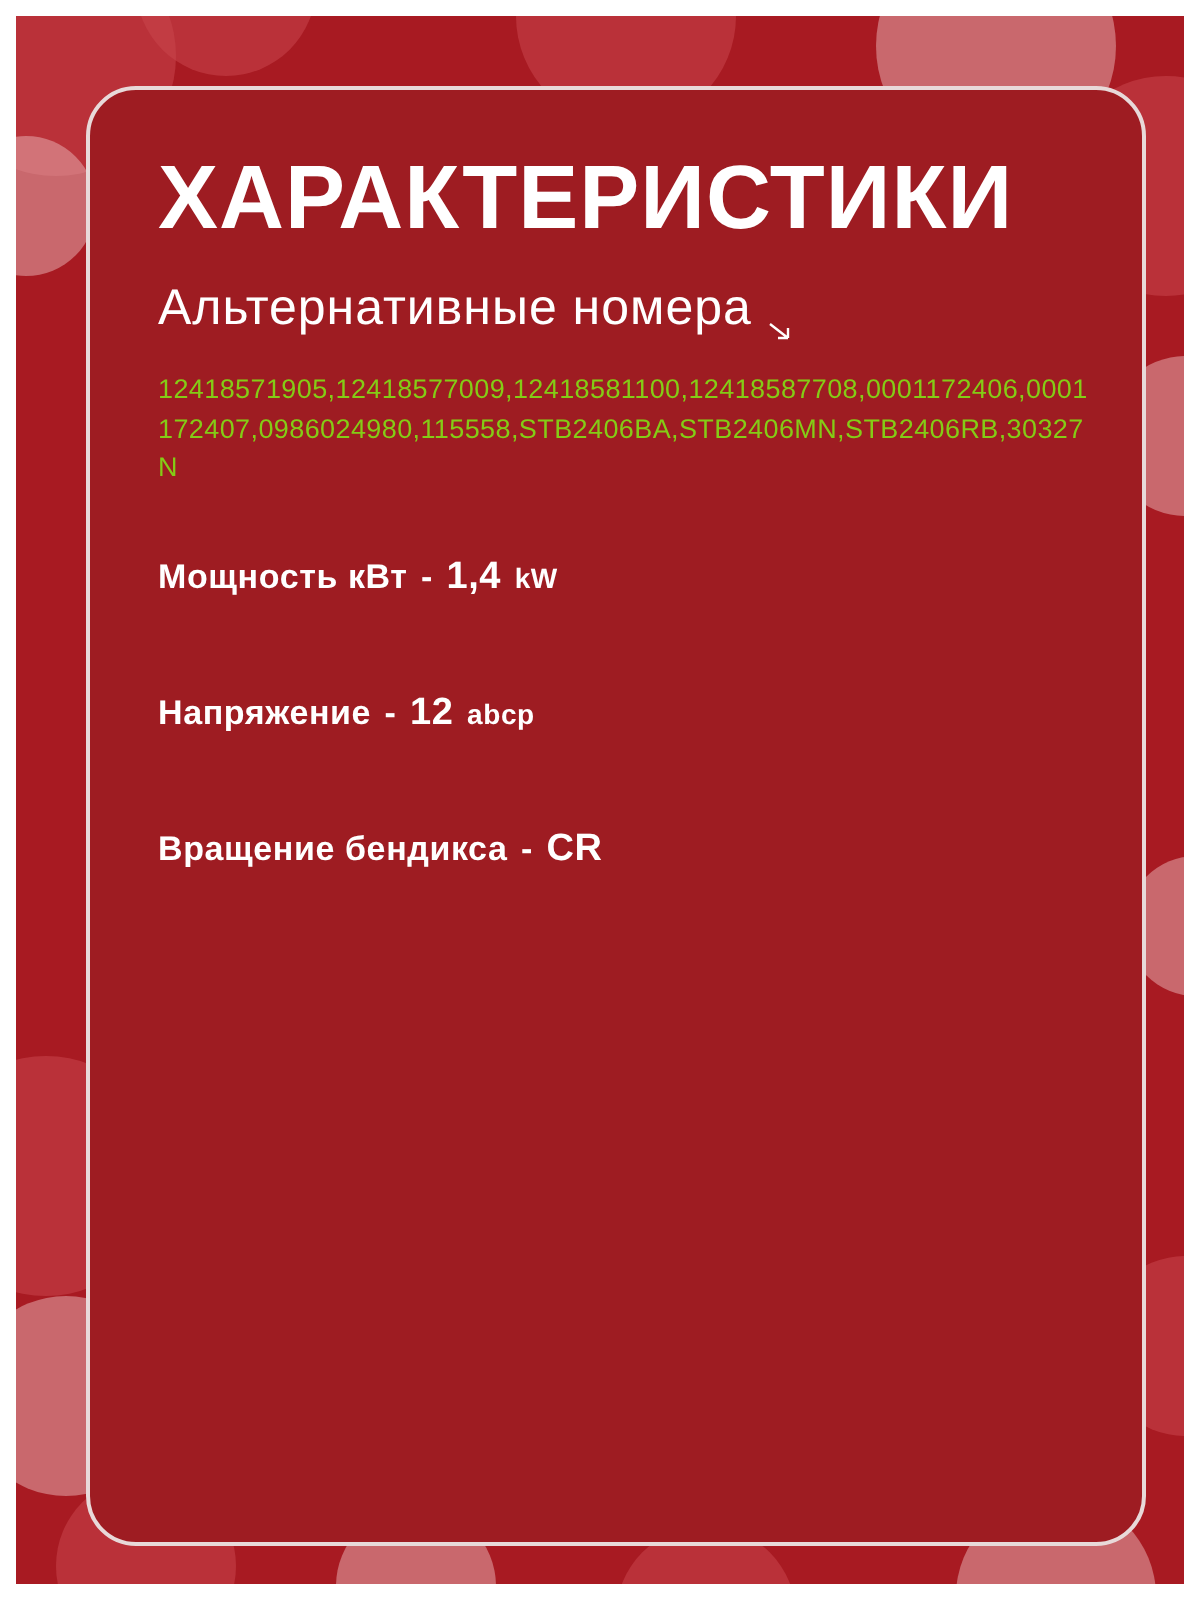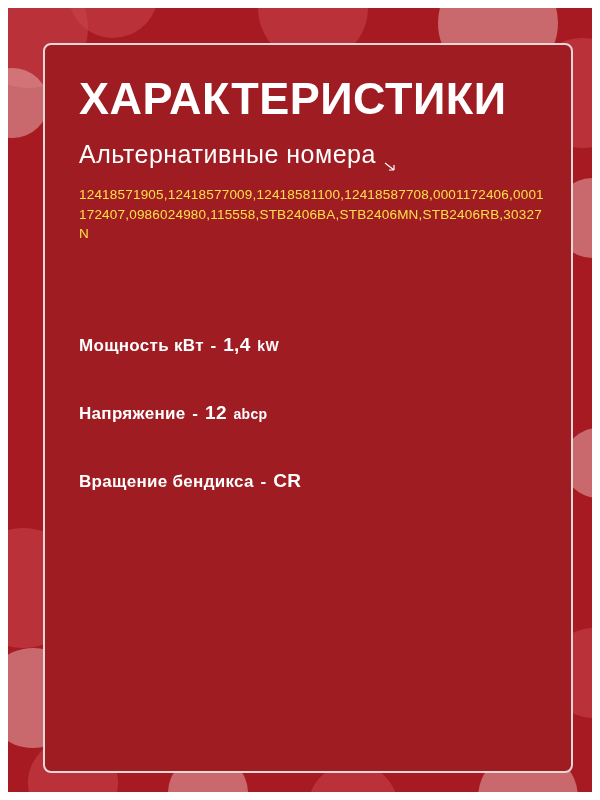--- a/index.html
+++ b/index.html
@@ -43,21 +43,21 @@
   }
   
   .card {
     position: absolute;
     left: 35px;
     top: 35px;
     width: 530px;
     height: 730px;
     background: #9e1c22;
     border: 2px solid #e8d9d9;
-    border-radius: 8px;
+    border-radius: 25px;
     box-sizing: border-box;
     padding: 26px 18px 0 30px;
     overflow: hidden;
   }
   .title {
     color: #ffffff;
     font-size: 45px;
     font-weight: bold;
     letter-spacing: 0.5px;
     line-height: 1.05;
@@ -75,30 +75,30 @@
     gap: 8px;
   }
   .subtitle .caret {
     display: inline-block;
     width: 12px;
     height: 12px;
     position: relative;
     top: 2px;
   }
   .altnums {
-    color: #fde047;
+    color: #84cc16;
     font-size: 13.5px;
     line-height: 1.45;
     letter-spacing: 0.2px;
     margin: 16px 0 0 4px;
     word-break: break-word;
     max-width: 470px;
   }
   .specs {
-    margin-top: 90px;
+    margin-top: 34px;
   }
   .spec-row {
     color: #ffffff;
     margin: 0 0 46px 4px;
     font-size: 16px;
     letter-spacing: 0.3px;
     white-space: nowrap;
   }
   .spec-row .label {
     font-weight: bold;

